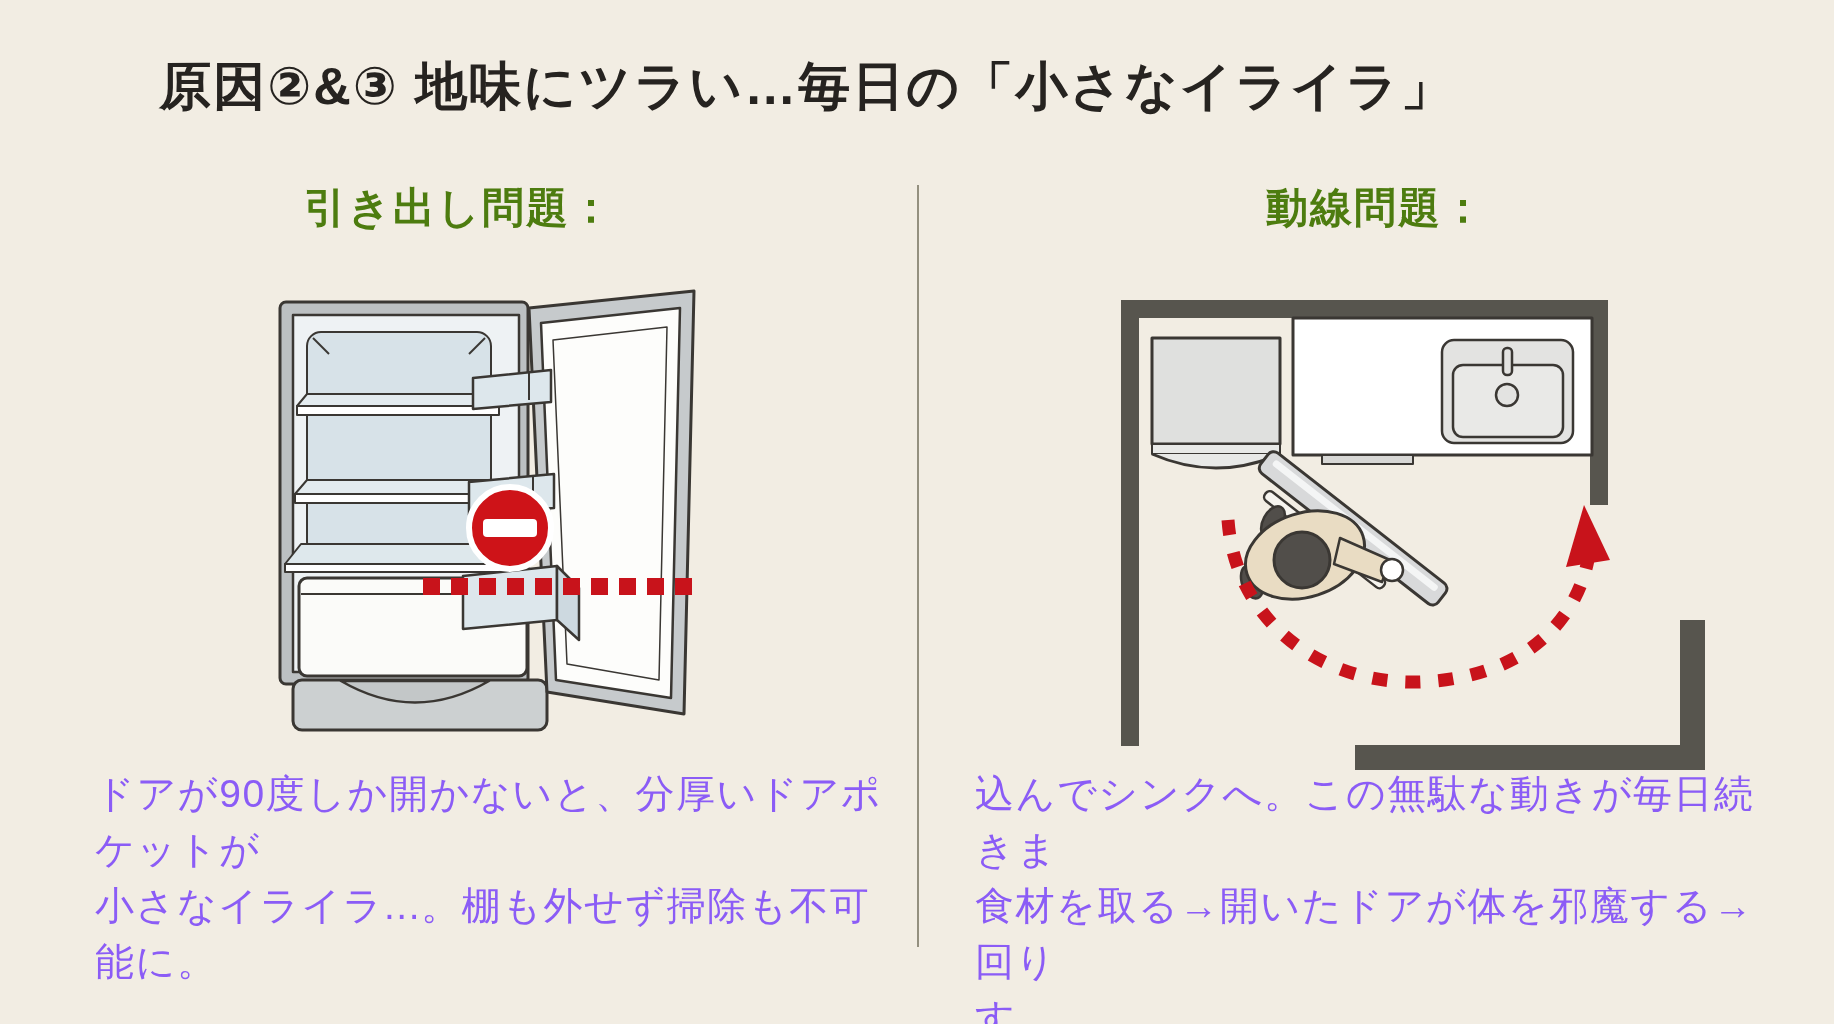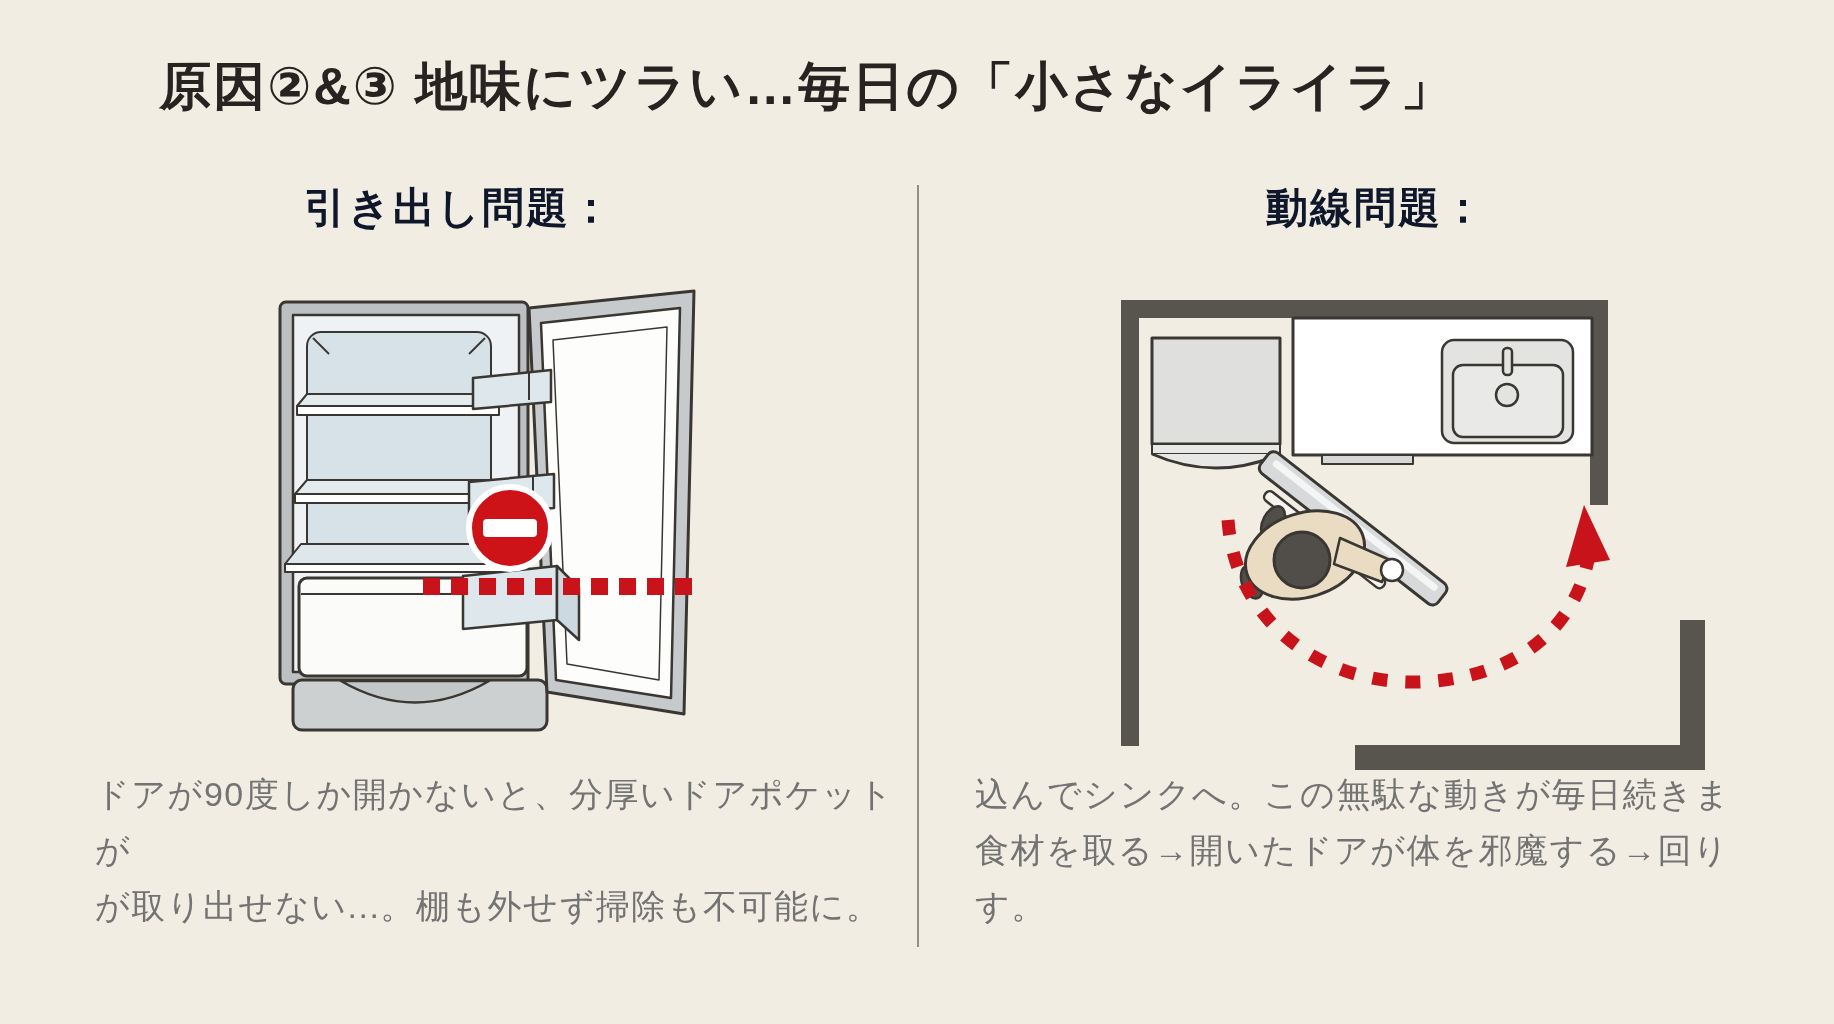--- a/index.html
+++ b/index.html
@@ -7,30 +7,30 @@
     width:1834px;height:1024px;position:relative;overflow:hidden;
     background:#f2ede3;
     font-family:"Liberation Sans","DejaVu Sans",sans-serif;
     color:#262320;
   }
   .title{
     position:absolute;left:0;top:52px;width:1614px;text-align:center;
     font-size:52px;font-weight:bold;letter-spacing:2px;color:#262320;
   }
   .panel-heading{
-    position:absolute;top:180px;font-size:42px;font-weight:bold;letter-spacing:2px;color:#0f172a;
+    position:absolute;top:180px;font-size:42px;font-weight:bold;letter-spacing:2px;color:#4d7c0f;
   }
   #heading-left{left:0;width:918px;text-align:center;}
   #heading-right{left:918px;width:916px;text-align:center;}
   .divider{
     position:absolute;left:917px;top:185px;width:2px;height:762px;background:#94907f;
   }
   .caption{
-    position:absolute;top:766px;width:810px;font-size:34px;line-height:56px;
-    font-weight:500;letter-spacing:1.5px;color:#737373;
+    position:absolute;top:766px;width:810px;font-size:39px;line-height:56px;
+    font-weight:500;letter-spacing:1.5px;color:#8b5cf6;
   }
   #caption-left{left:95px;}
   #caption-right{left:975px;}
   .caption span{display:block;}
   svg{position:absolute;display:block;}
   #fridge-svg{left:277px;top:288px;}
   #kitchen-svg{left:1090px;top:230px;}
 </style>
 </head>
 <body>
@@ -147,20 +147,20 @@
     </g>
   </g>
   <g>
     <path d="M138,290 C145,390 230,455 330,452 C430,448 485,395 498,330" fill="none" stroke="#c8131b" stroke-width="13" stroke-dasharray="15 18"></path>
     <polygon points="476,337 520,330 494,275" fill="#c8131b"></polygon>
   </g>
 </svg>
 
 <div class="caption" id="caption-left">
   <span>ドアが90度しか開かないと、分厚いドアポケットが</span>
-  <span>が取り出せない...。棚も外せず掃除も不可能に。</span>
+  <span>小さなイライラ...。棚も外せず掃除も不可能に。</span>
 </div>
 
 <div class="caption" id="caption-right">
   <span>込んでシンクへ。この無駄な動きが毎日続きま</span>
   <span>食材を取る→開いたドアが体を邪魔する→回り</span>
   <span>す。</span>
 </div>
 
 </body></html>

